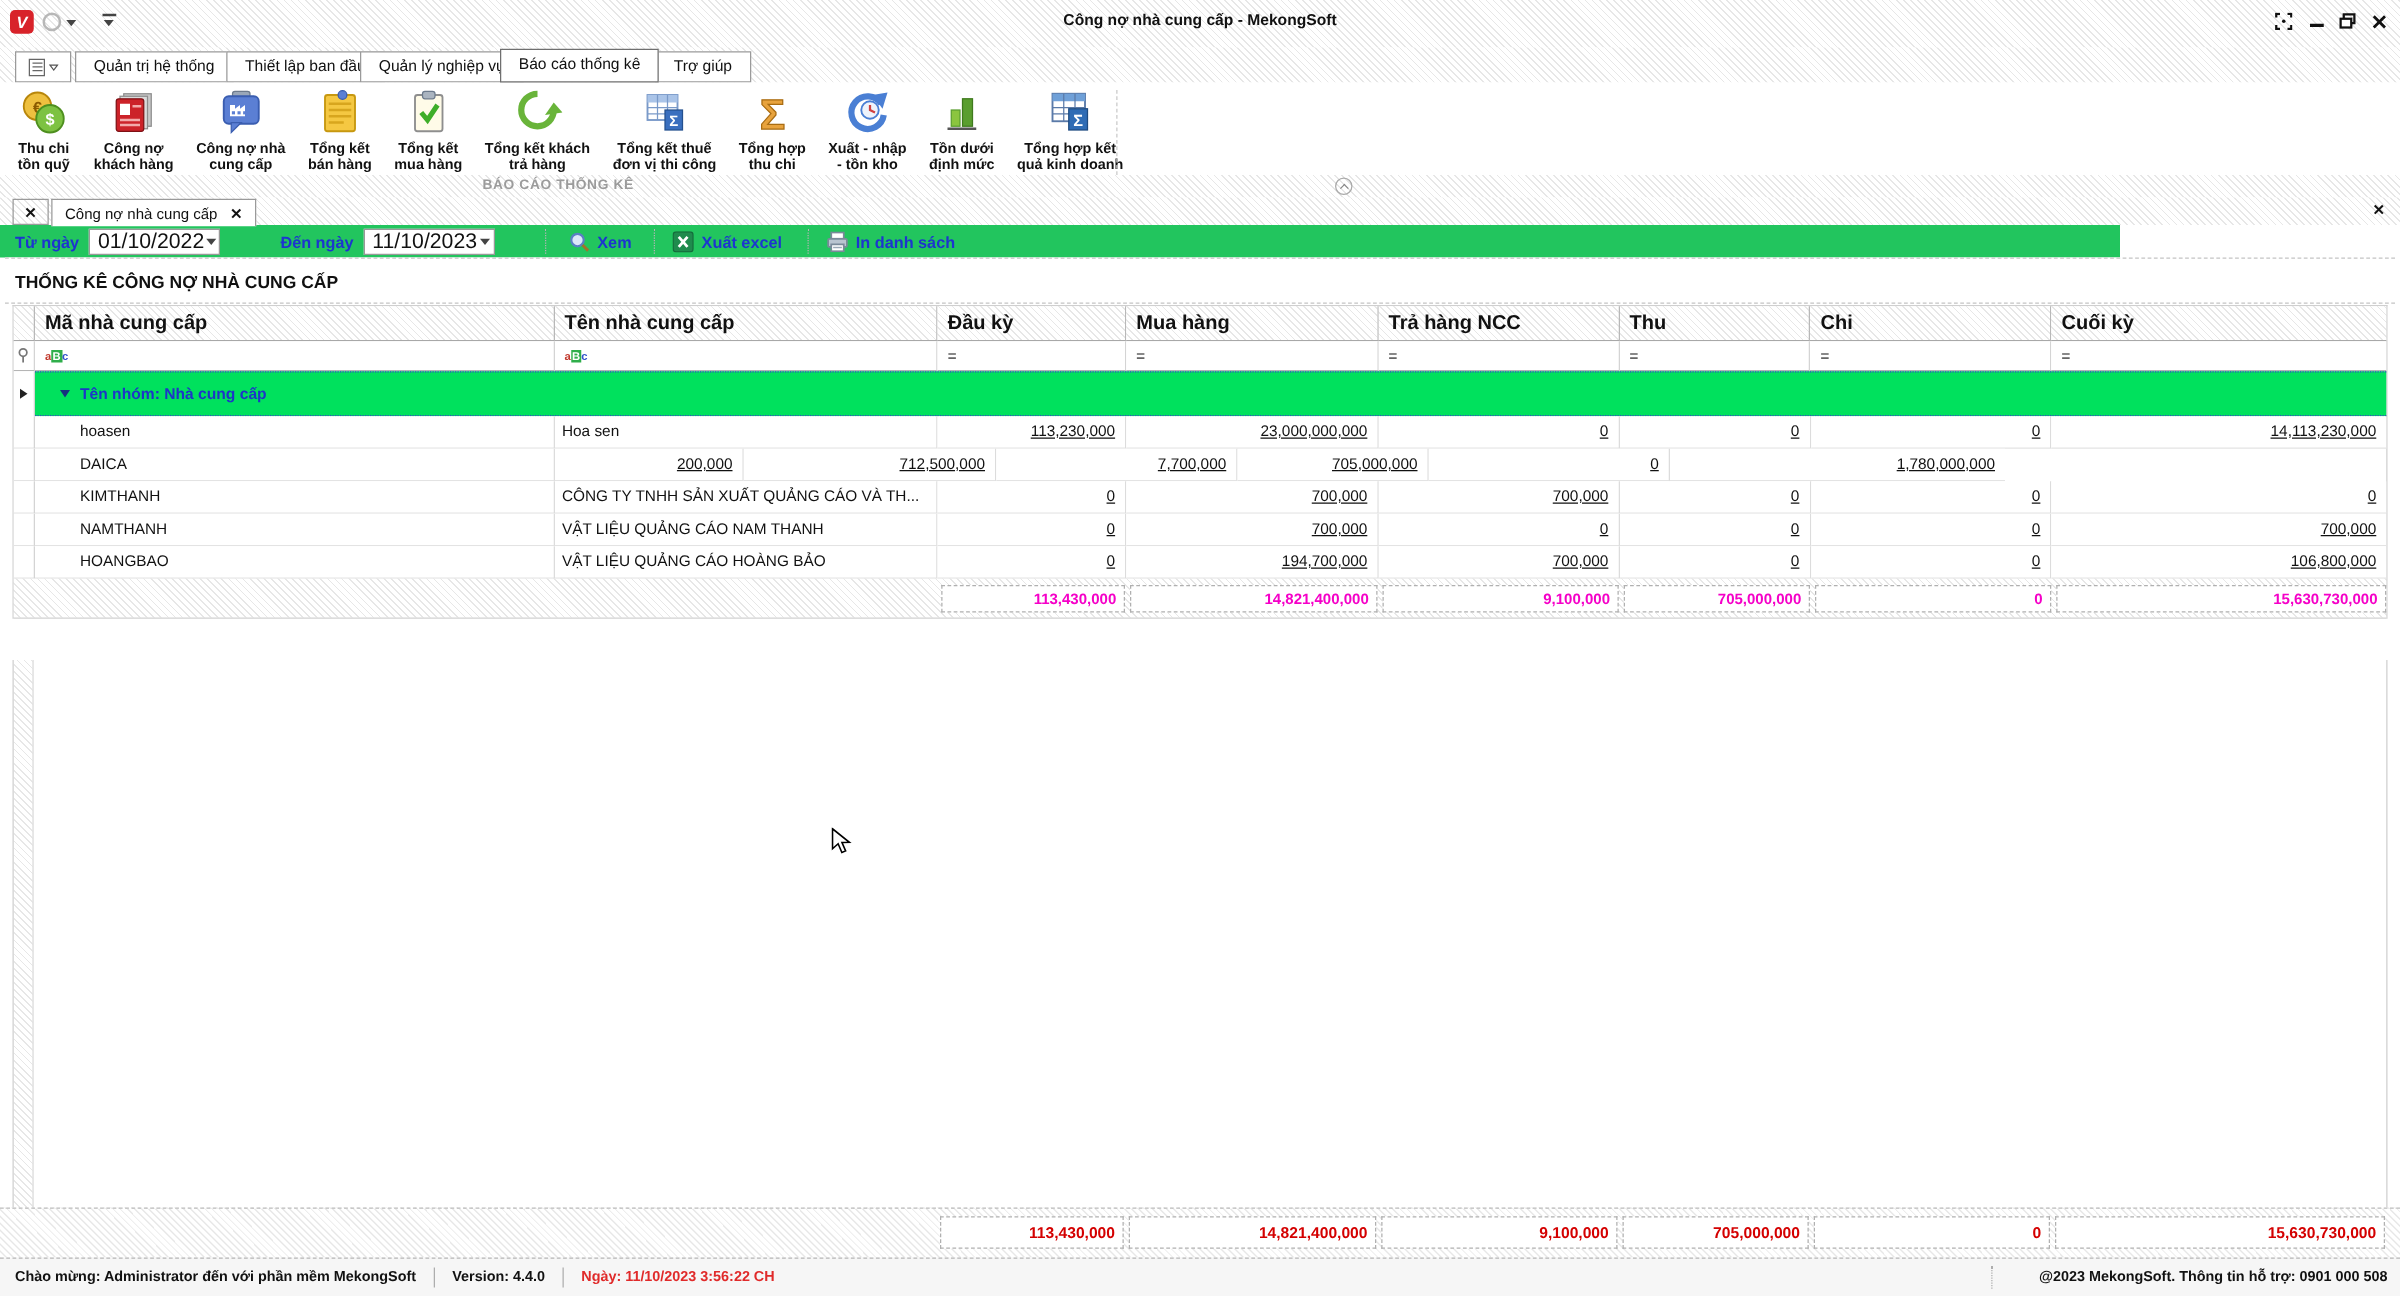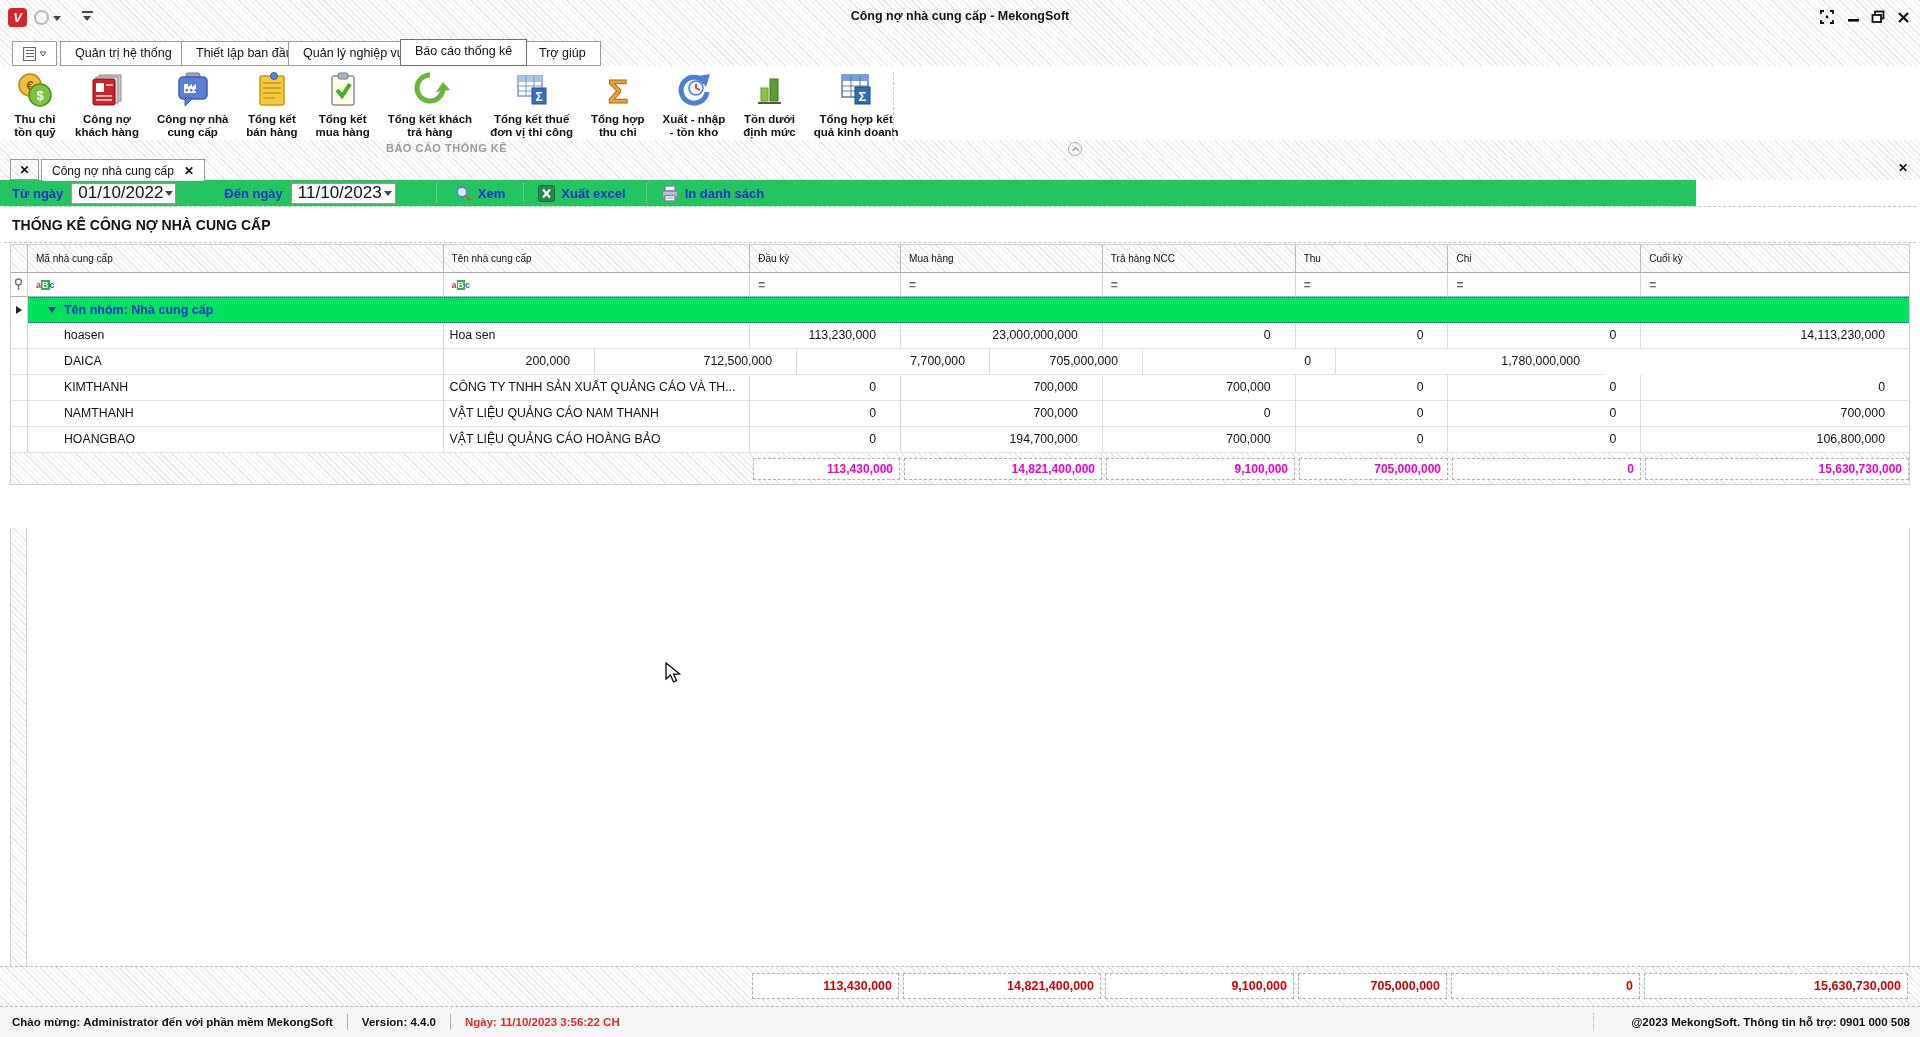--- a/index.html
+++ b/index.html
@@ -57,40 +57,40 @@
   .tbtn { display:flex; align-items:center; gap:6px; font-size:13px; font-weight:700; color:#1d35cf; padding:0 6px; }
 
   
   #titlepanel { left:4px; top:206px; width:1912px; height:37px; border-top:1px dashed #c3c3c3; border-bottom:1px dashed #c3c3c3; background:#fff; display:flex; align-items:center; }
   #titlepanel .rtitle { font-size:14px; font-weight:700; padding-left:8px; }
 
   
   #grid { left:10px; top:244px; width:1900px; border-left:1px solid #cfcfcf; border-right:1px solid #cfcfcf; border-top:1px solid #cfcfcf; }
   .grow-f { display:flex; }
   .w0{width:17px}.w1{width:416px}.w2{width:307px}.w3{width:151px}.w4{width:202px}.w5{width:193px}.w6{width:153px}.w7{width:193px}.w8{width:268px}
-  .hcell { height:28px; border-right:1px solid #b8b8b8; border-bottom:1px solid #a8a8a8; font-size:10px; font-weight:400; line-height:27px; padding-left:8px; overflow:hidden; white-space:nowrap; }
+  .hcell { height:28px; border-right:1px solid #b8b8b8; border-bottom:1px solid #a8a8a8; font-size:16px; font-weight:700; line-height:27px; padding-left:8px; overflow:hidden; white-space:nowrap; }
   .hcell.ind { padding:0; }
   .fcell { height:24px; border-right:1px solid #d4d4d4; border-bottom:1px solid #b5b5b5; display:flex; align-items:center; padding-left:8px; background:#fff; }
   .fcell.ind { justify-content:center; padding:0; }
   .eq { color:#666; font-size:12px; font-weight:700; }
   .abc { font-size:9px; font-weight:700; letter-spacing:0; }
   .abc .a { color:#c23a2e; }
   .abc .b { background:#2fae4b; color:#fff; padding:0 1px; }
   .abc .c { color:#3355cc; }
-  #grouprow { display:flex; height:26px;text-align:right; }
+  #grouprow { display:flex; height:36px;text-align:right; }
   #grouprow .ind { width:17px; border-right:1px solid #d4d4d4; background:#fff; display:flex; align-items:center; justify-content:center; }
   .tri-right { width:0; height:0; border-top:4px solid transparent; border-bottom:4px solid transparent; border-left:6px solid #222; }
   #grouprow .gband { width:1883px; background:#00e15d; border-top:1px dotted #3548c8; border-bottom:1px dotted #3548c8; display:flex; align-items:center; }
   .tri-down-b { width:0; height:0; border-left:4px solid transparent; border-right:4px solid transparent; border-top:6px solid #17307f; margin-left:20px; }
   #grouprow .gtext { margin-left:8px; font-size:12.5px; font-weight:700; color:#1d35c8; }
   .dcell { height:26px; border-right:1px solid #dcdcdc; border-bottom:1px solid #e3e3e3; font-size:12.3px; line-height:25px; white-space:nowrap; overflow:hidden; background:#fff; }
   .dcell.ind { border-right:1px solid #d4d4d4; }
   .dcell.code { padding-left:36px; }
   .dcell.name { padding-left:6px; }
-  .dcell.num { text-align:right; padding-right:24px; }
+  .dcell.num { text-align:right; padding-right:8px;text-decoration:underline; }
   #gsummary { position:relative; height:32px; border-bottom:1px solid #d2d2d2; }
   .sumcell { position:absolute; top:5px; height:22px; border:1px dashed #b0b0b0; background:#fff; font-size:12px; font-weight:700; text-align:right; line-height:20px; padding-right:6px; }
   .magenta { color:#f500c8; }
   #gridtail { left:10px; top:528px; width:17px; height:438px; border-left:1px solid #cfcfcf; border-right:1px solid #d4d4d4; }
   #gridtail-bg { left:27px; top:528px; width:1883px; height:438px; background:#fff; border-right:1px solid #cfcfcf; }
 
   
   #footerband { left:0; top:966px; width:1920px; height:40px; border-top:1px dashed #bbb; }
   #footerband .sumcell { top:6px; height:26px; line-height:24px; font-size:12.5px; background:#fff; }
   .red { color:#d40000; }

